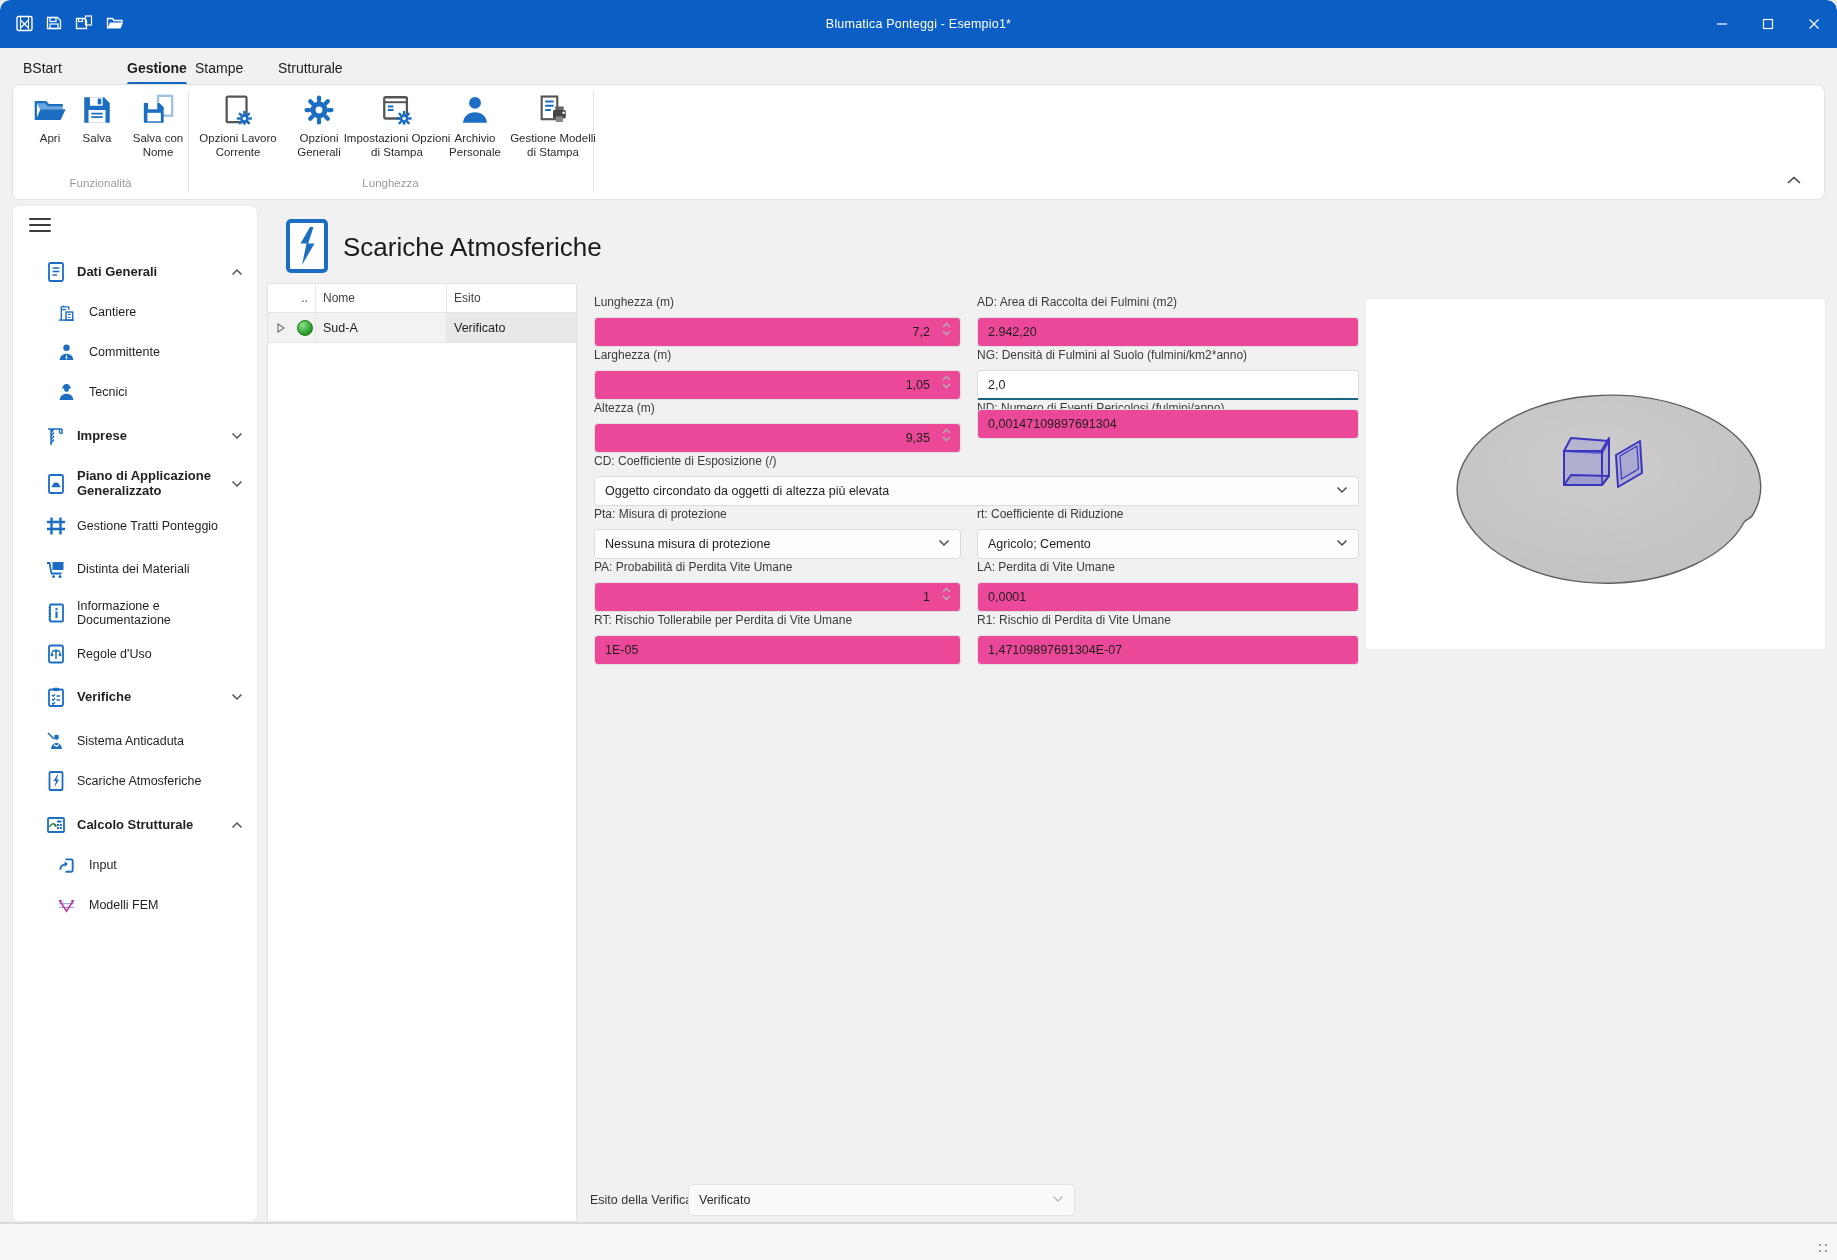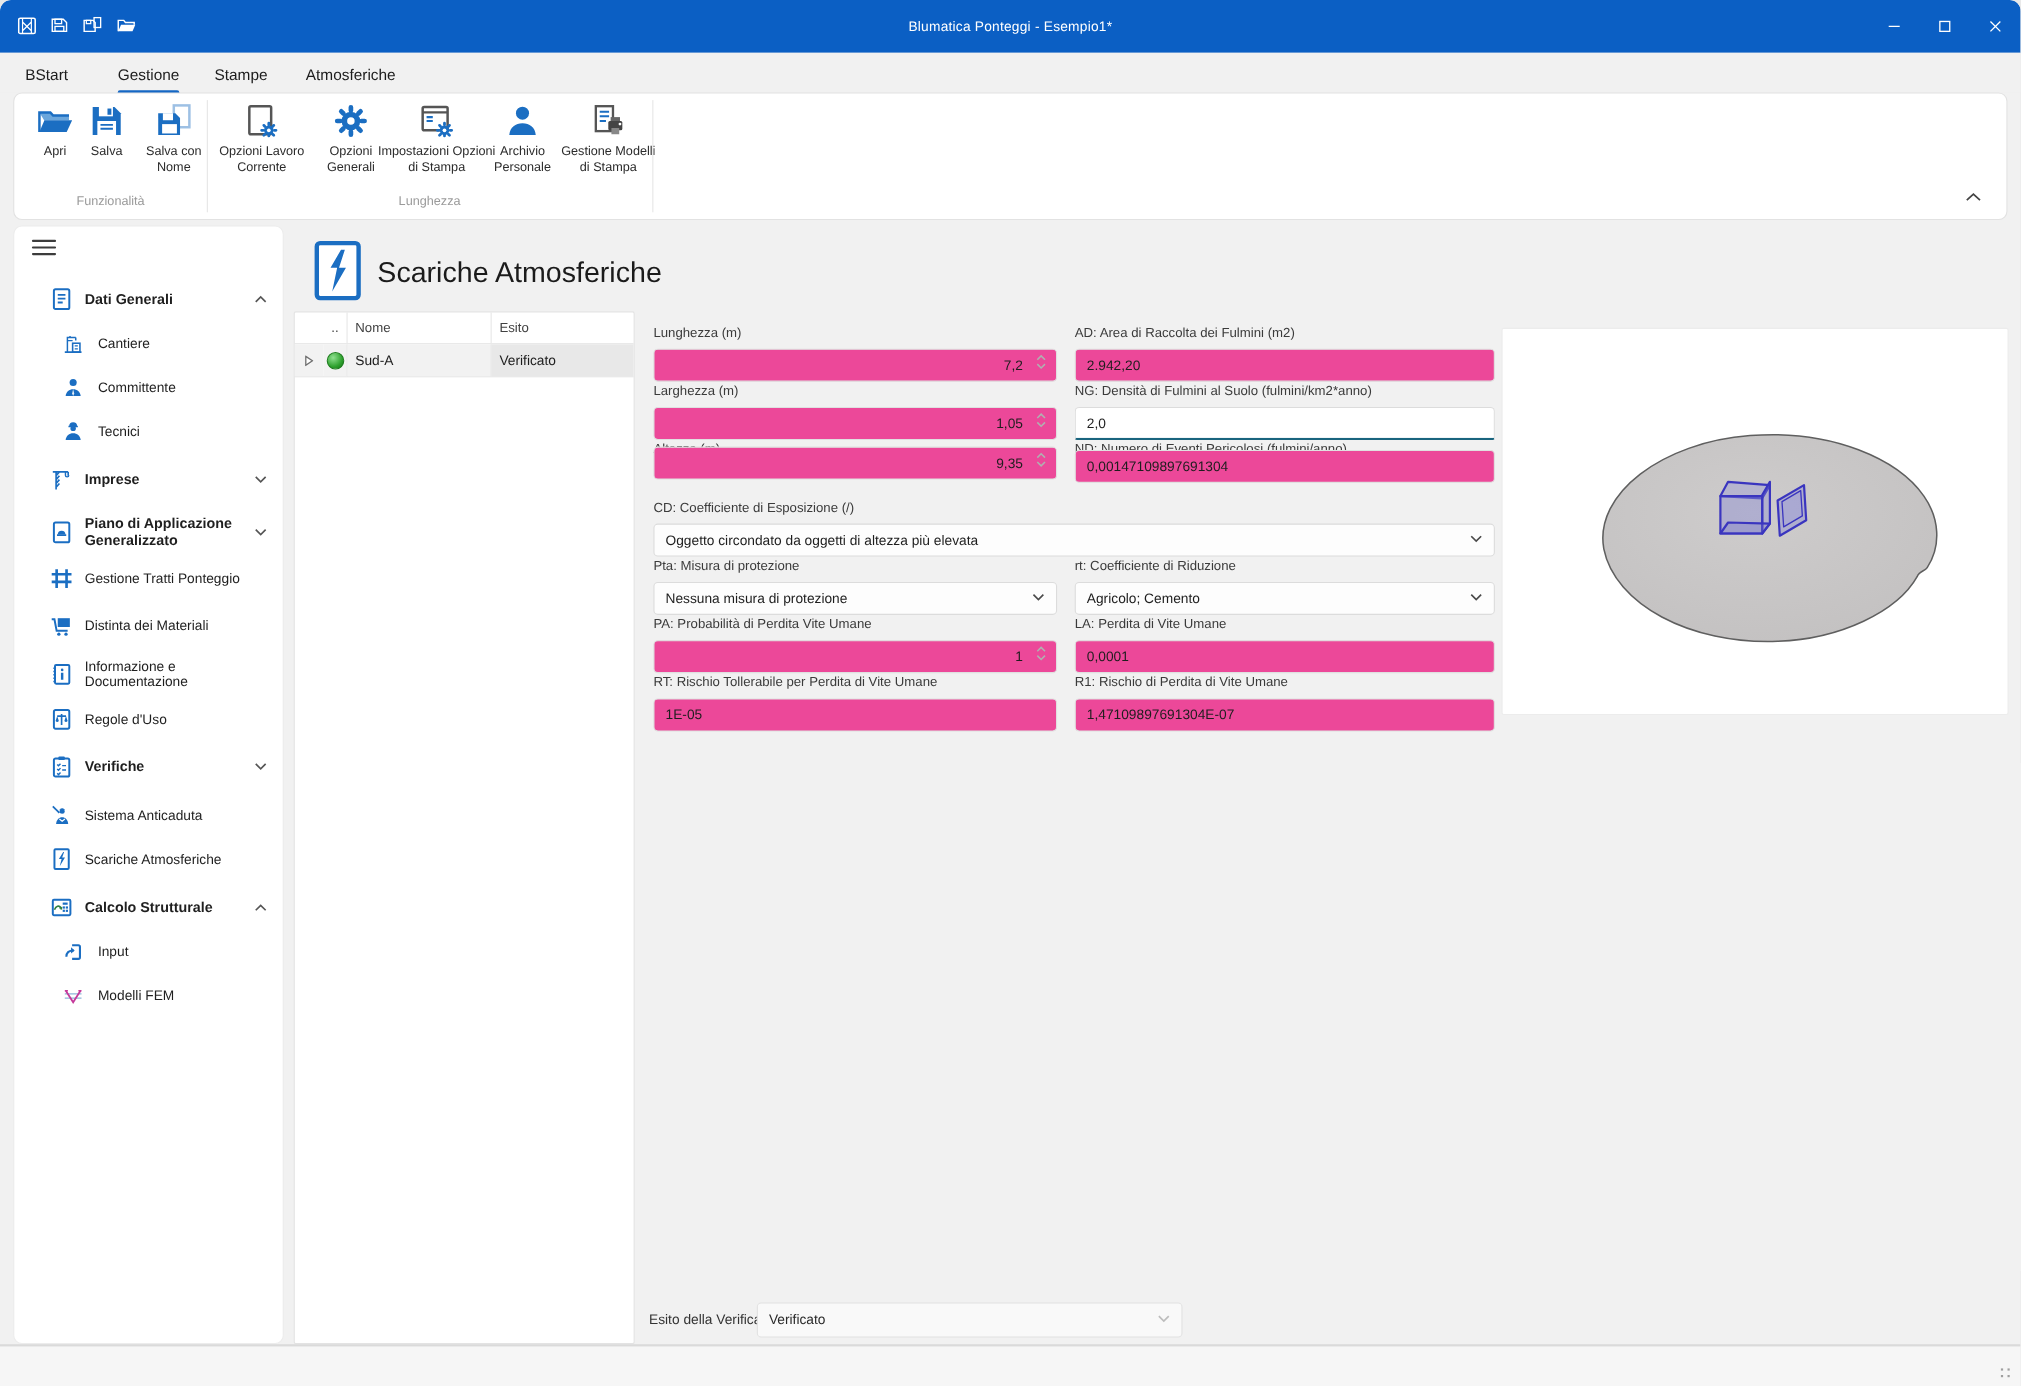--- a/index.html
+++ b/index.html
@@ -8,21 +8,21 @@
   
   .titlebar{position:absolute;left:0;top:0;width:1837px;height:48px;background:#0b5fc4;border-radius:10px 10px 0 0;}
   .tb-icons{position:absolute;left:16px;top:15px;display:flex;gap:13px;}
   .tb-icons svg{display:block;}
   .tb-title{position:absolute;left:0;top:0;width:100%;height:48px;display:flex;align-items:center;justify-content:center;
             color:#fff;font-size:12.5px;letter-spacing:.2px;}
   .winbtn{position:absolute;top:0;width:46px;height:48px;display:flex;align-items:center;justify-content:center;cursor:default;}
   
   .tabrow{position:absolute;left:0;top:48px;width:1837px;height:36px;background:#f1f1f1;}
   .tab{position:absolute;top:7px;height:26px;font-size:14px;color:#1c1c1c;display:flex;align-items:center;}
-  .tab.active{font-weight:normal;}
+  .tab.active{font-weight:bold;margin-left:20px;}
   .tab.active::after{content:"";position:absolute;left:0;right:0;bottom:-5px;height:4px;border-radius:3px;background:#1467c4;}
   
   .ribbon{position:absolute;left:12px;top:84px;width:1813px;height:116px;background:#fff;border:1px solid #e2e2e2;
           border-radius:8px;box-sizing:border-box;}
   .rbtn{position:absolute;top:8px;display:flex;flex-direction:column;align-items:center;gap:4px;cursor:default;}
   .rbtn .lbl{font-size:11.5px;line-height:1.25;color:#2b2b2b;text-align:center;}
   .rsep{position:absolute;top:6px;height:102px;width:1px;background:#e6e6e6;}
   .rgroup{position:absolute;top:92px;font-size:11.5px;color:#9a9a9a;text-align:center;}
   .rib-collapse{position:absolute;right:22px;top:86px;}
   
@@ -119,21 +119,21 @@
       <svg width="12" height="12" viewBox="0 0 12 12">
           <path d="M1.5 1.5l9 9M10.5 1.5l-9 9" stroke="#fff" stroke-width="1.2"></path>
         </svg>
     </div>
   </div>
 
   <div class="tabrow">
     <div class="tab" style="left:23px;">BStart</div>
     <div class="tab active" style="left:107px;">Gestione</div>
     <div class="tab" style="left:195px;">Stampe</div>
-    <div class="tab" style="left:278px;">Atmosferiche</div>
+    <div class="tab" style="left:278px;">Strutturale</div>
   </div>
 
   <div class="ribbon">
     <div class="rbtn" style="left:15px;width:44px;">
       <svg width="34" height="34" viewBox="0 0 24 24">
           <path d="M2 6.5h7l1.8 2H21v3H5z" fill="#6aa6dc"></path>
           <path d="M2 19V6.5h7l1.8 2H21" fill="none" stroke="#1b6ec2" stroke-width="1.6"></path>
           <path d="M2 19l3.2-7.5H23L19.5 19z" fill="#1b6ec2"></path>
         </svg>
       <div class="lbl">Apri</div>
@@ -456,21 +456,21 @@
           <path d="M1 1l3.5 3.5L8 1" fill="none" stroke="#b0b0b0" stroke-width="1.4"></path>
         </svg>
       </span>
   </div>
   <div class="flabel" style="left:977px;top:348px;">NG: Densità di Fulmini al Suolo (fulmini/km2*anno)</div>
   <div class="fbox fr focused" style="top:370px;">
       <span>2,0</span>
     </div>
 
   <div class="flabel" style="left:594px;top:401px;">Altezza (m)</div>
-  <div class="fbox fl spin" style="top:406px;">
+  <div class="fbox fl spin" style="top:423px;">
     <span>9,35</span>
     <span class="arrows">
         <svg width="9" height="6" viewBox="0 0 9 6">
           <path d="M1 5l3.5-3.5L8 5" fill="none" stroke="#b0b0b0" stroke-width="1.4"></path>
         </svg>
         <svg width="9" height="6" viewBox="0 0 9 6">
           <path d="M1 1l3.5 3.5L8 1" fill="none" stroke="#b0b0b0" stroke-width="1.4"></path>
         </svg>
       </span>
   </div>

